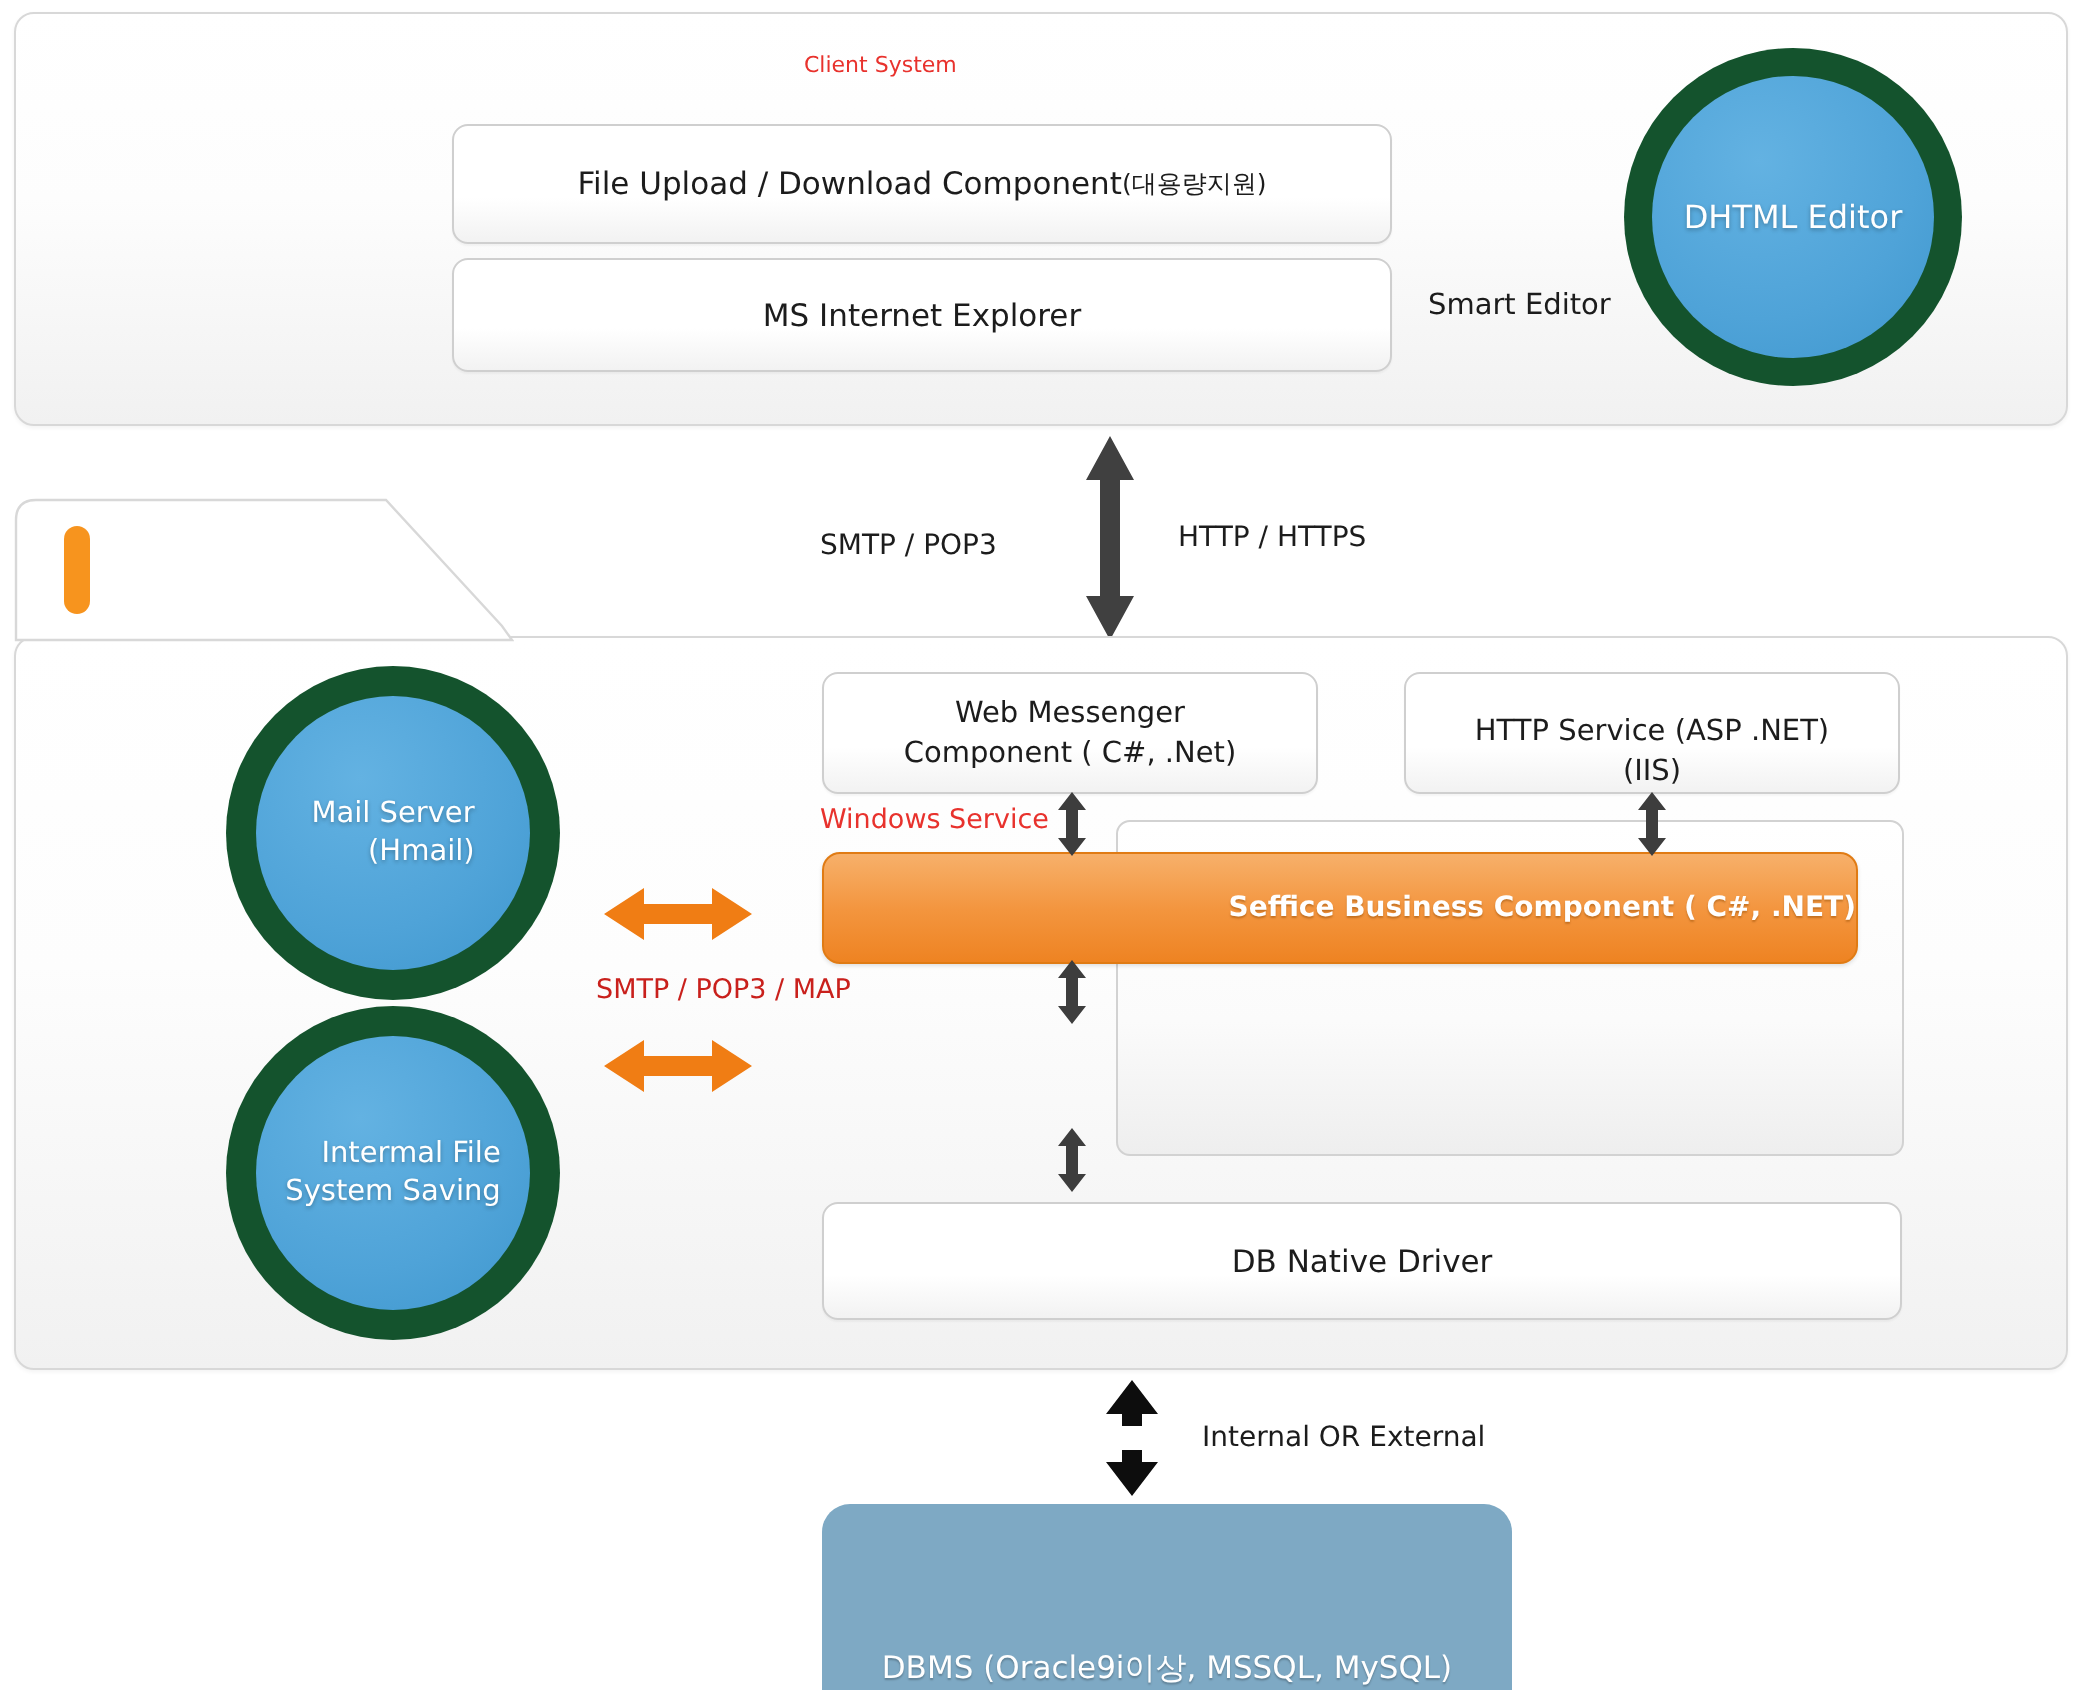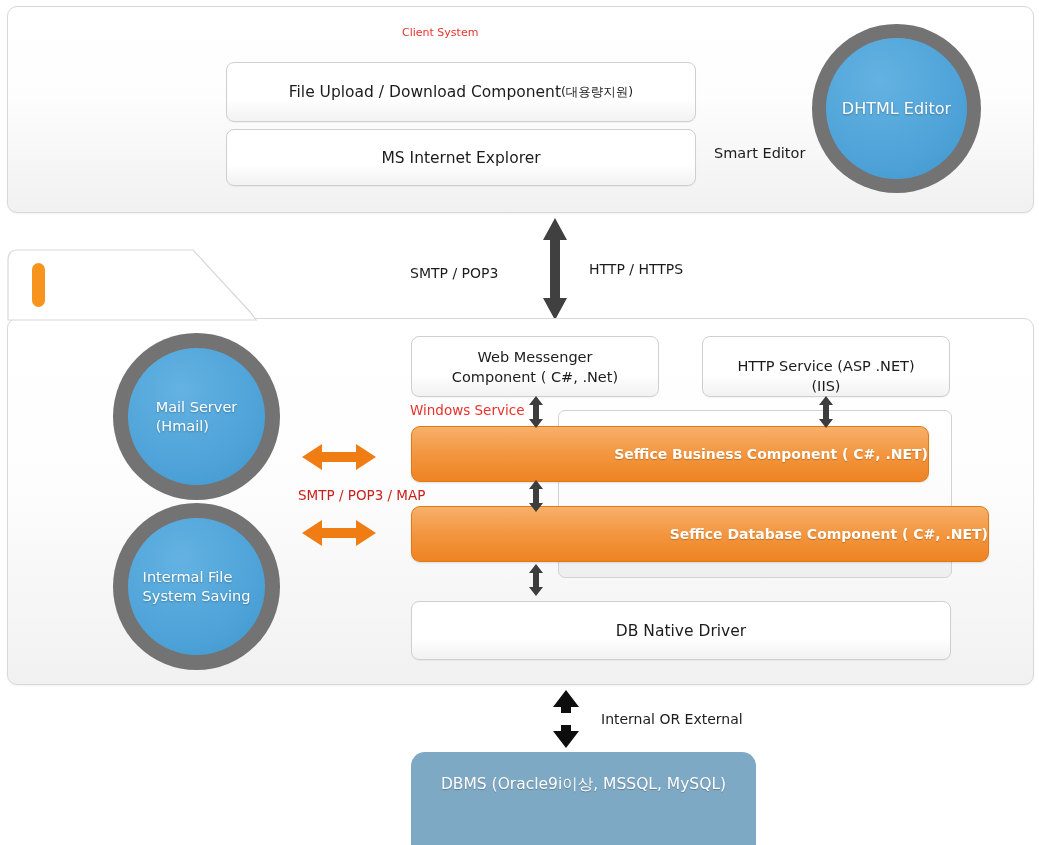--- a/index.html
+++ b/index.html
@@ -82,22 +82,22 @@
     text-shadow: 0 1px 1px rgba(140,70,0,0.45);
     box-shadow: 0 1px 2px rgba(0,0,0,0.12);
   }
   #business-component { left: 411px; top: 426px; width: 516px; height: 54px; }
   #database-component { left: 411px; top: 506px; width: 576px; height: 54px; }
 
   
   .circle {
     position: absolute; border-radius: 50%;
     display: flex; align-items: center; justify-content: center;
-    text-align: left; color: #ffffff; white-space: pre-line;
-    background: #737373;
+    text-align: right; color: #ffffff; white-space: pre-line;
+    background: #14532d;
   }
   .circle .core {
     position: absolute; border-radius: 50%;
     background: radial-gradient(circle at 38% 30%, #63B2E2 0%, #4FA3D8 60%, #3F97CE 100%);
     display: flex; align-items: center; justify-content: center;
   }
   .circle .label {
     position: relative; z-index: 2; line-height: 19px;
     text-shadow: 0 1px 2px rgba(0,0,0,0.28);
   }
@@ -111,21 +111,21 @@
 
   #file-system { left: 113px; top: 503px; width: 167px; height: 167px; }
   #file-system .core { inset: 15px; }
   #file-system .label { font-size: 14.5px; }
 
   
   #dbms-box {
     position: absolute; left: 411px; top: 752px; width: 345px; height: 93px;
     background: #7EA9C4;
     border-radius: 14px 14px 0 0;
-    display: flex; align-items: flex-start; justify-content: center;
+    display: flex; align-items: flex-end; justify-content: center;
     padding-top: 22px; box-sizing: border-box;
     color: #ffffff; font-size: 15.5px;
     text-shadow: 0 1px 1px rgba(0,0,0,0.25);
   }
   #dbms-shadow {
     position: absolute; left: 411px; top: 828px; width: 345px; height: 17px;
     background: linear-gradient(180deg, #f4f4f4 0%, #ffffff 100%);
     border-left: 1px solid #e6e6e6; border-right: 1px solid #e6e6e6;
     box-sizing: border-box;
   }
@@ -225,23 +225,20 @@
     <span>HTTP Service (ASP .NET)
 (IIS)</span>
   </div>
 
   <div id="inner-container"></div>
 
   <div class="obox" id="business-component">
     <span>Seffice Business Component ( C#, .NET)</span>
   </div>
 
-  <div class="obox" id="database-component">
-    <span>Seffice Database Component ( C#, .NET)</span>
-  </div>
 
   <div class="wbox" id="db-driver-box">
     <span>DB Native Driver</span>
   </div>
 
   <svg class="arrow vsmall" id="arrow-wm-bc" viewBox="0 0 16 32">
     <polygon points="8,0 15,9 11,9 11,23 15,23 8,32 1,23 5,23 5,9 1,9" fill="#3d3d3d"></polygon>
   </svg>
   <svg class="arrow vsmall" id="arrow-bc-dc" viewBox="0 0 16 32">
     <polygon points="8,0 15,9 11,9 11,23 15,23 8,32 1,23 5,23 5,9 1,9" fill="#3d3d3d"></polygon>

